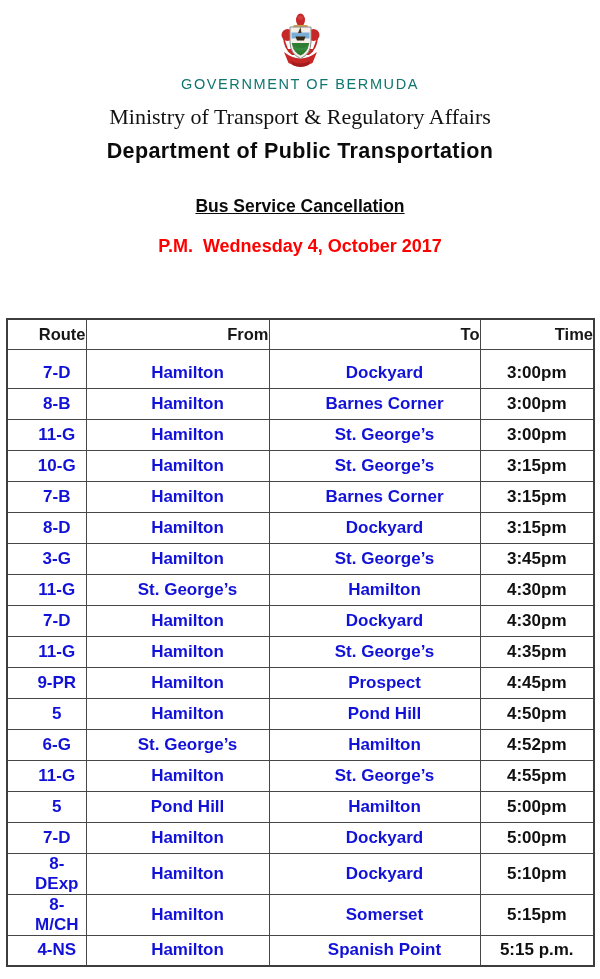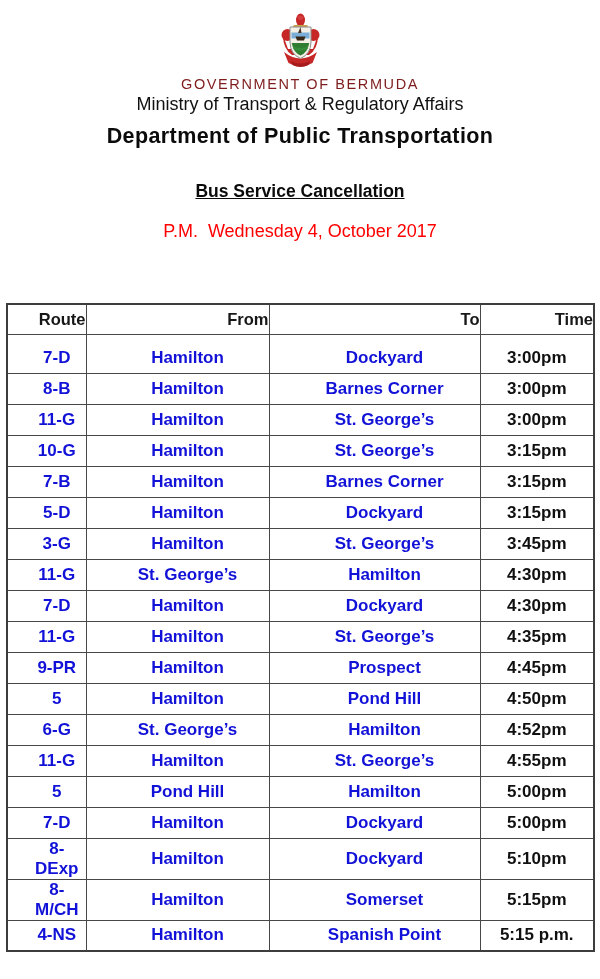--- a/index.html
+++ b/index.html
@@ -11,47 +11,48 @@
     overflow: hidden;
     font-family: "Liberation Sans", sans-serif;
     color: #1a1a1a;
   }
   .doc-header { text-align: center; }
   .crest { display: block; margin: 13px auto 0 auto; width: 43px; height: 57px; }
   .gov-line {
     margin-top: 6px;
     font-size: 14.5px;
     letter-spacing: 1.6px;
-    color: #7f1d1d;
+    color: #0f766e;
     font-weight: 400;
   }
   .ministry-line {
-    margin-top: 2px;
-    font-size: 18px;
+    margin-top: 12px;
+    font-size: 22px;
     font-weight: 400;
     color: #111;
+    font-family: Liberation Serif, serif;
   }
   .department-line {
     margin-top: 9px;
     font-size: 21.5px;
     font-weight: 700;
     letter-spacing: 0.4px;
     color: #0b0b0b;
   }
   .cancel-title {
     margin-top: 32px;
     font-size: 17.5px;
     font-weight: 700;
     text-decoration: underline;
     color: #0b0b0b;
   }
   .date-line {
     margin-top: 19px;
     font-size: 18px;
-    font-weight: 400;
+    font-weight: 700;
     color: var(--red, #ff0000);
     white-space: pre;
   }
   table.cancel-table {
     border-collapse: collapse;
     table-layout: fixed;
     margin: 61px 0 0 6px;
     width: 587px;
     border: 2px solid #3d3d3d;
   }
@@ -152,21 +153,21 @@
           <td class="cell-blue">St. George’s</td>
           <td class="cell-time">3:15pm</td>
         </tr>
         <tr>
           <td class="cell-blue">7-B</td>
           <td class="cell-blue">Hamilton</td>
           <td class="cell-blue">Barnes Corner</td>
           <td class="cell-time">3:15pm</td>
         </tr>
         <tr>
-          <td class="cell-blue">5-D</td>
+          <td class="cell-blue">8-D</td>
           <td class="cell-blue">Hamilton</td>
           <td class="cell-blue">Dockyard</td>
           <td class="cell-time">3:15pm</td>
         </tr>
         <tr>
           <td class="cell-blue">3-G</td>
           <td class="cell-blue">Hamilton</td>
           <td class="cell-blue">St. George’s</td>
           <td class="cell-time">3:45pm</td>
         </tr>

